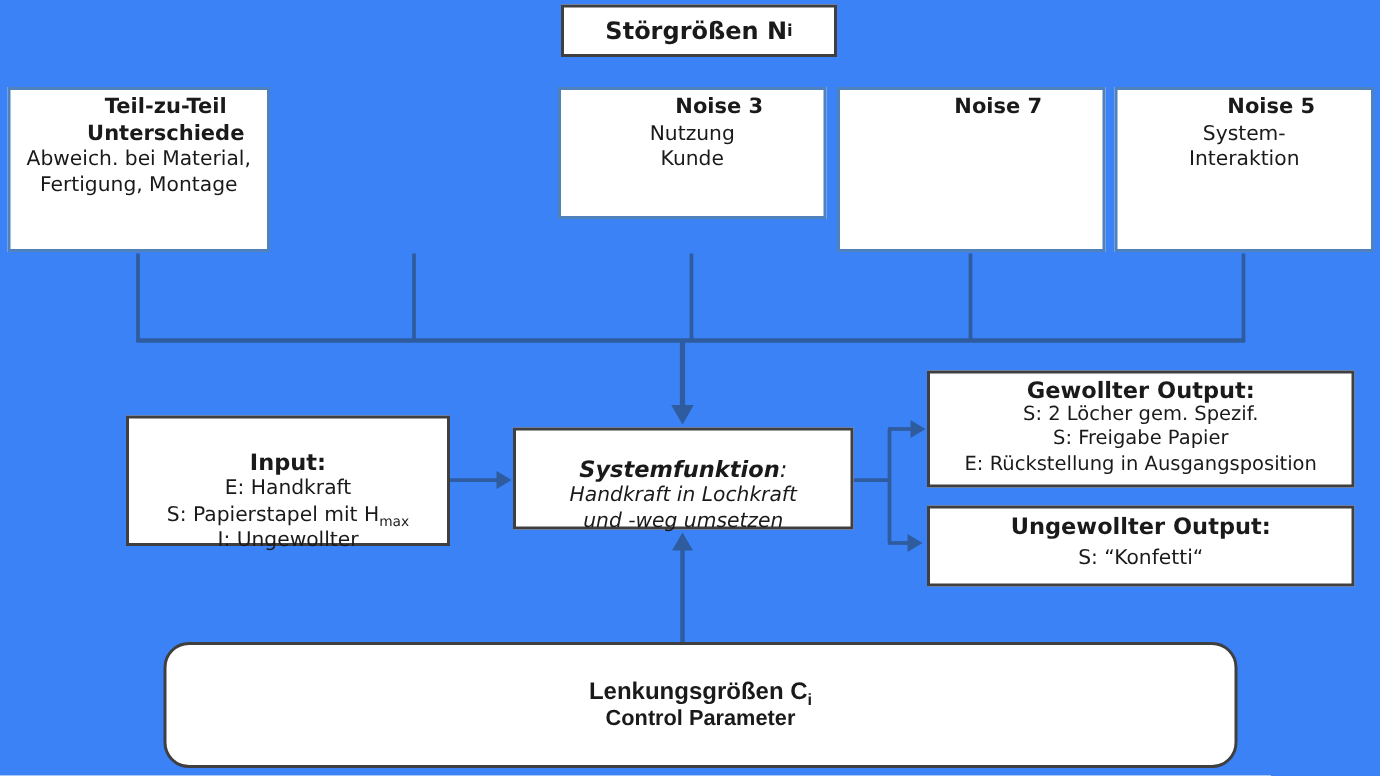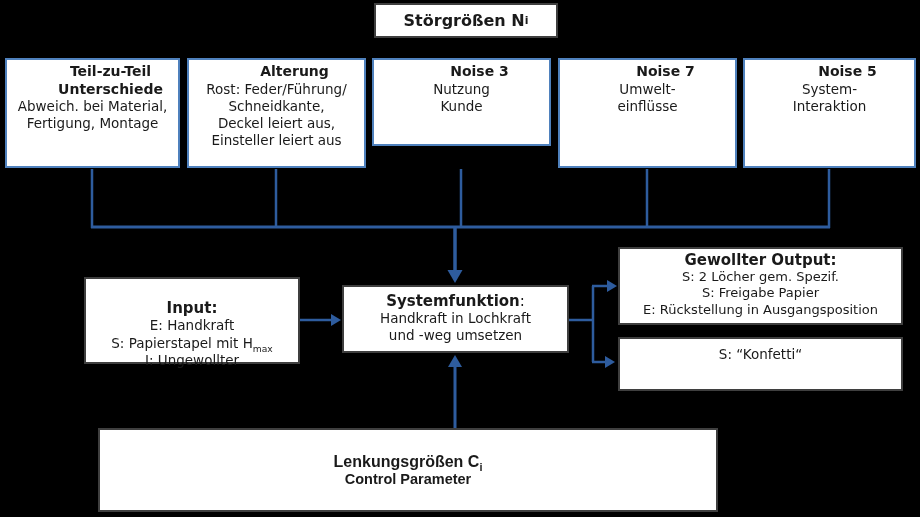--- a/index.html
+++ b/index.html
@@ -1,31 +1,31 @@
 <!DOCTYPE html>
 <html><head>
 <meta charset="utf-8">
 <style>
   html,body { margin:0; padding:0; background:#fff; }
   .canvas {
-    position:relative; width:920px; height:517px; background:#000000;
+    position:relative; width:920px; height:517px; background:#3b82f6;
     font-family:"DejaVu Sans", sans-serif; color:#1a1a1a; overflow:hidden;
   }
   .box { position:absolute; background:#fff; box-sizing:border-box; text-align:center; }
   .noise  { border:2px solid #4f81bd; padding-top:3px; font-size:13.5px; line-height:1.26; }
   .dark   { border:2px solid #3f3f3f; }
   .b      { font-weight:bold; }
   .pre    { white-space:pre; }
   sub     { font-size:0.68em; line-height:0; }
   .title-box { display:flex; align-items:center; justify-content:center; font-size:16px; }
   .noise .hd { font-size:14px; font-weight:bold; white-space:pre;padding-left:36px; }
   .body-sm { font-size:13.5px; line-height:1.26; }
   .hd15 { font-size:15px; font-weight:bold; line-height:1.2; }
   .input-box   { padding-top:20px; font-size:13.5px; line-height:1.3; }
-  .system-box  { padding-top:4px; }
+  .system-box  { padding-top:16px;font-style:italic; }
   .wanted-box  { padding-top:2px; }
   .wanted-box .body-sm, .unwanted-box .body-sm { line-height:1.26; }
   .unwanted-box { padding-top:3px; }
   .unwanted-box .body-sm { margin-top:4px; }
   .control-box {
     display:flex; flex-direction:column; align-items:center; justify-content:center;
     font-family:"Liberation Sans", sans-serif;
   }
   .control-box .hd { font-size:16px; font-weight:bold; }
   .control-box .sub { font-size:14.5px;font-weight:bold; }
@@ -71,36 +71,27 @@
     <span class="b">Störgrößen N</span>
       <sub class="b">i</sub>
   </div>
 
   <div class="box noise" style="left:5px; top:58px; width:175px; height:110px;">
     <div class="hd">Teil-zu-Teil
 Unterschiede</div>
     <div class="pre body-sm">Abweich. bei Material,
 Fertigung, Montage</div>
   </div>
-  <div class="box noise" style="left:187px; top:58px; width:179px; height:110px;">
-    <div class="hd">Alterung</div>
-    <div class="pre body-sm">Rost: Feder/Führung/
-Schneidkante,
-Deckel leiert aus,
-Einsteller leiert aus</div>
-  </div>
   <div class="box noise" style="left:372px; top:58px; width:179px; height:88px;">
     <div class="hd">Noise 3</div>
     <div class="pre body-sm">Nutzung
 Kunde</div>
   </div>
   <div class="box noise" style="left:558px; top:58px; width:179px; height:110px;">
     <div class="hd">Noise 7</div>
-    <div class="pre body-sm">Umwelt-
-einflüsse</div>
   </div>
   <div class="box noise" style="left:743px; top:58px; width:173px; height:110px;">
     <div class="hd">Noise 5</div>
     <div class="pre body-sm">System-
 Interaktion</div>
   </div>
 
   <div class="box dark input-box" style="left:84px; top:277px; width:216px; height:87px;">
     <div class="hd15">Input:</div>
     <div>E: Handkraft</div>
@@ -115,21 +106,22 @@
   </div>
 
   <div class="box dark wanted-box" style="left:618px; top:247px; width:285px; height:78px;">
     <div class="hd15">Gewollter Output:</div>
     <div class="pre body-sm" style="font-size:13px;">S: 2 Löcher gem. Spezif.
 S: Freigabe Papier
 E: Rückstellung in Ausgangsposition</div>
   </div>
 
   <div class="box dark unwanted-box" style="left:618px; top:337px; width:285px; height:54px;">
+    <div class="hd15">Ungewollter Output:</div>
     <div class="body-sm">S: “Konfetti“</div>
   </div>
 
-  <div class="box dark control-box" style="left:98px; top:428px; width:620px; height:84px;">
+  <div class="box dark control-box" style="left:109px; top:428px; width:716px; height:84px;border-radius:17px;">
     <div class="hd"><span>Lenkungsgrößen C</span><sub>i</sub></div>
     <div class="sub">Control Parameter</div>
   </div>
 
 </div>
 
 </body></html>

